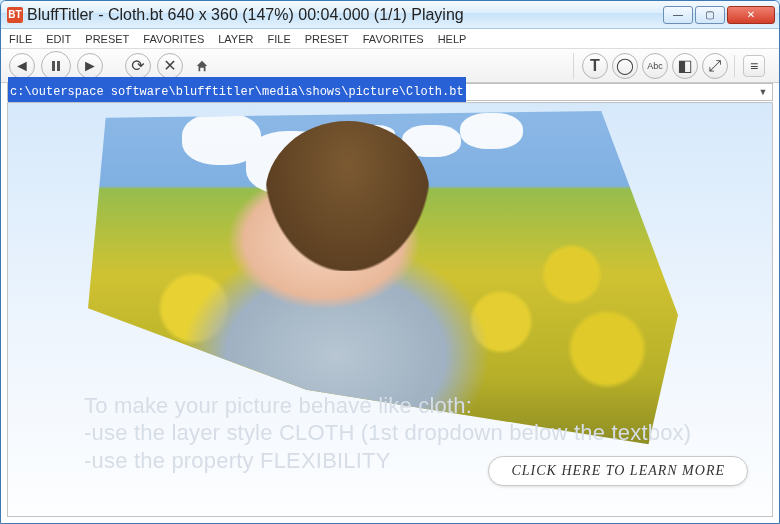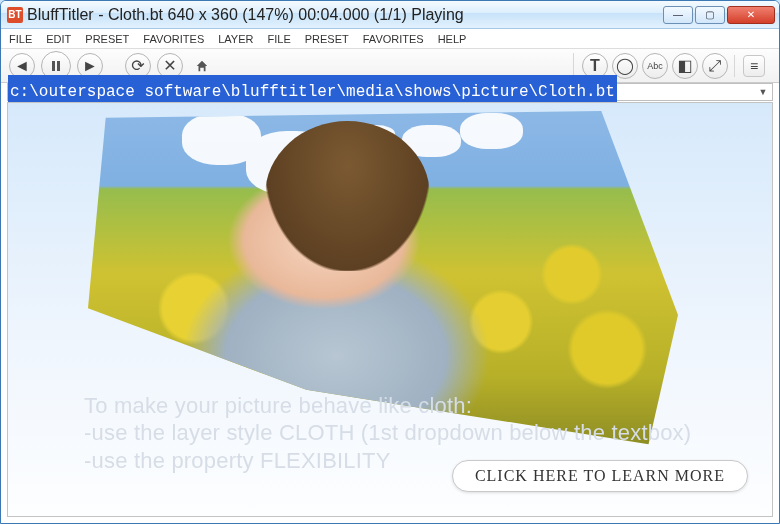--- a/index.html
+++ b/index.html
@@ -23,21 +23,21 @@
   .tbtn { width:26px; height:26px; border:1px solid #b5b5b5; border-radius:50%; margin-right:6px; display:flex;align-items:center;justify-content:center; background:linear-gradient(#fff,#ececec); color:#444; cursor:pointer; }
   .tgap { width:16px; }
   .tflex { flex:1; }
   .tbtn svg { width:14px; height:14px; }
   .tbtn.menu { border-radius:4px; width:22px; height:22px; border-color:#c7c7c7;}
   .right-group { display:flex; align-items:center; gap:4px; padding-right:6px; border-left:1px solid #d7d7d7; padding-left:8px;}
   .right-group .tbtn { margin-right:0; }
 
   
   .pathbar { height: 18px; background:#fff; border:1px solid #bfbfbf; margin:0 6px; display:flex; align-items:center; }
-  .path-sel { background:#2860d6; color:#fff; font-family: "Courier New", monospace; font-size:16px; padding:8px 2px; white-space:nowrap; }
+  .path-sel { background:#2860d6; color:#fff; font-family: "Courier New", monospace; font-size:12px; padding:8px 2px; white-space:nowrap; }
   .path-dd { width:18px; text-align:center; color:#555; font-size:9px; margin-left:auto; cursor:pointer;}
 
   
   .content { position:absolute; top:101px; left:6px; right:6px; bottom:6px; background: linear-gradient(180deg,#d6e9fb 0%, #eef5fd 55%, #fdfeff 100%); border:1px solid #c3c3c3; overflow:hidden; }
   .cloth-wrap { position:absolute; left:80px; top:8px; width:590px; height:340px; }
   .cloth { width:100%; height:100%; clip-path: polygon(3% 2%, 87% 0%, 100% 60%, 95% 98%, 37% 82%, 0% 58%); background:
       radial-gradient(ellipse 48% 60% at 40% 38%, #f6d6c0 0%, #e9b89a 28%, rgba(233,184,154,0) 34%),
       radial-gradient(ellipse 62% 80% at 42% 72%, #b7c6d2 0%, #9fb1c2 30%, rgba(159,177,194,0) 42%),
       radial-gradient(circle at 18% 58%, #e8d233 0 6%, transparent 7%),
       radial-gradient(circle at 28% 70%, #e2cc2d 0 5%, transparent 6%),
@@ -45,21 +45,21 @@
       radial-gradient(circle at 82% 48%, #e2cc2d 0 5%, transparent 6%),
       radial-gradient(circle at 88% 70%, #dfca2a 0 6%, transparent 7%),
       radial-gradient(circle at 12% 78%, #d8c428 0 5%, transparent 6%),
       linear-gradient(180deg, #8cb8e6 0%, #7fb0e2 22%, #96bd4d 23%, #cfc232 48%, #b7b028 78%, #8a8a24 100%);
       box-shadow: 0 3px 10px rgba(0,0,0,.18);
   }
   .cloth::before { content:""; position:absolute; top:4%; left:44%; width:8%; height:6%; background:#fff; border-radius:40%; box-shadow: 120px -4px 0 8px #fff, 60px 6px 0 6px #fff, -150px 4px 0 16px #fff, -80px 28px 0 22px #fff; opacity:.92; }
   .hair { position:absolute; top:3%; left:30%; width:28%; height:44%; background: radial-gradient(ellipse at 50% 30%, #7b5a32 0%, #5d4022 70%, transparent 72%); border-radius:50% 50% 46% 46%; }
 
   .hint { position:absolute; left:76px; bottom:42px; right:20px; color:#d6dde6; font-size:22px; line-height:1.25; letter-spacing:.2px; }
-  .learn-btn { position:absolute; right:24px; bottom:24px; background:#fff; border:1px solid #c9c9c9; border-radius:16px; padding:6px 22px; font-size:16px; letter-spacing:1px; font-family: Georgia,"Times New Roman",serif; color:#333; box-shadow:0 1px 3px rgba(0,0,0,.12); cursor:pointer; }
+  .learn-btn { position:absolute; right:24px; bottom:30px; background:#fff; border:1px solid #c9c9c9; border-radius:16px; padding:6px 22px; font-size:14px; letter-spacing:1px; font-family: Georgia,"Times New Roman",serif; font-style:italic; color:#333; box-shadow:0 1px 3px rgba(0,0,0,.12); cursor:pointer; }
 </style>
 </head>
 <body>
 
 <div class="window">
 
   <div class="titlebar">
     <span class="tb-icon">BT</span>
     <span class="tb-title">BluffTitler - Cloth.bt 640 x 360 (147%) 00:04.000 (1/1) Playing</span>
     <div class="win-btns">

